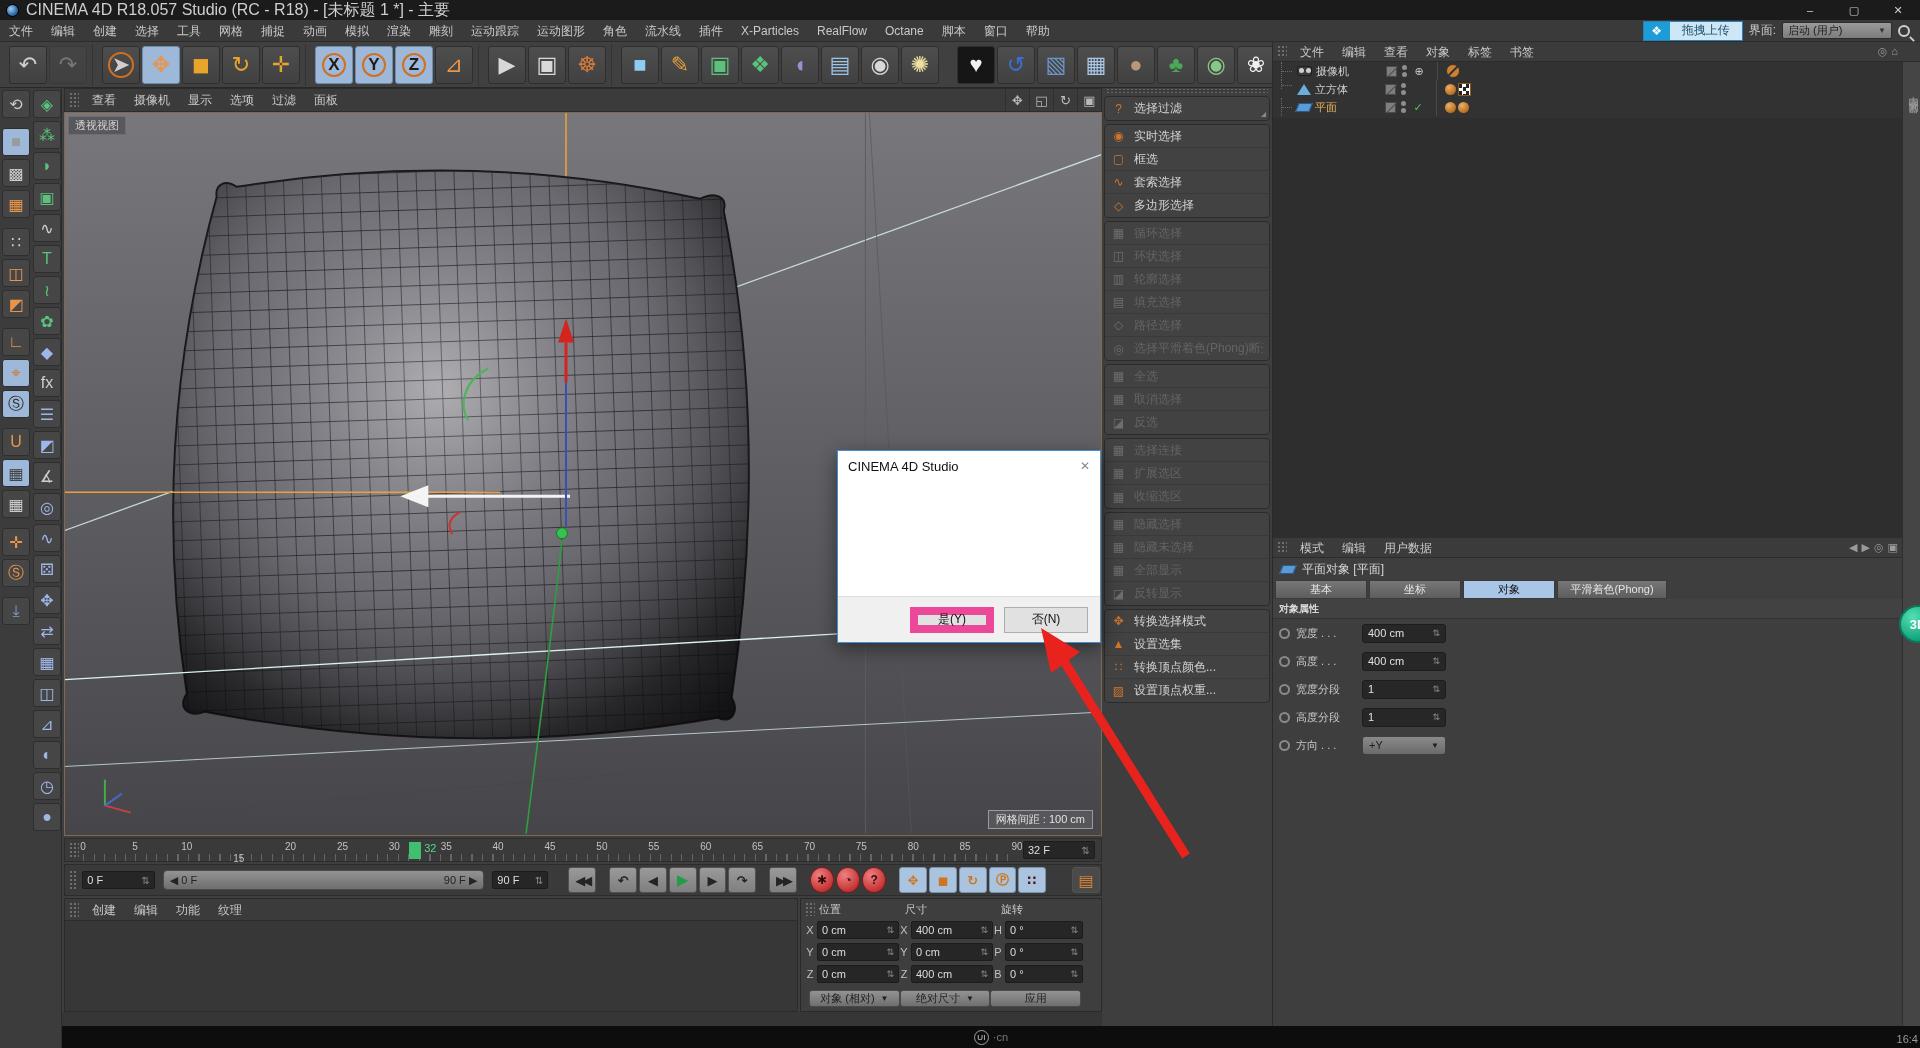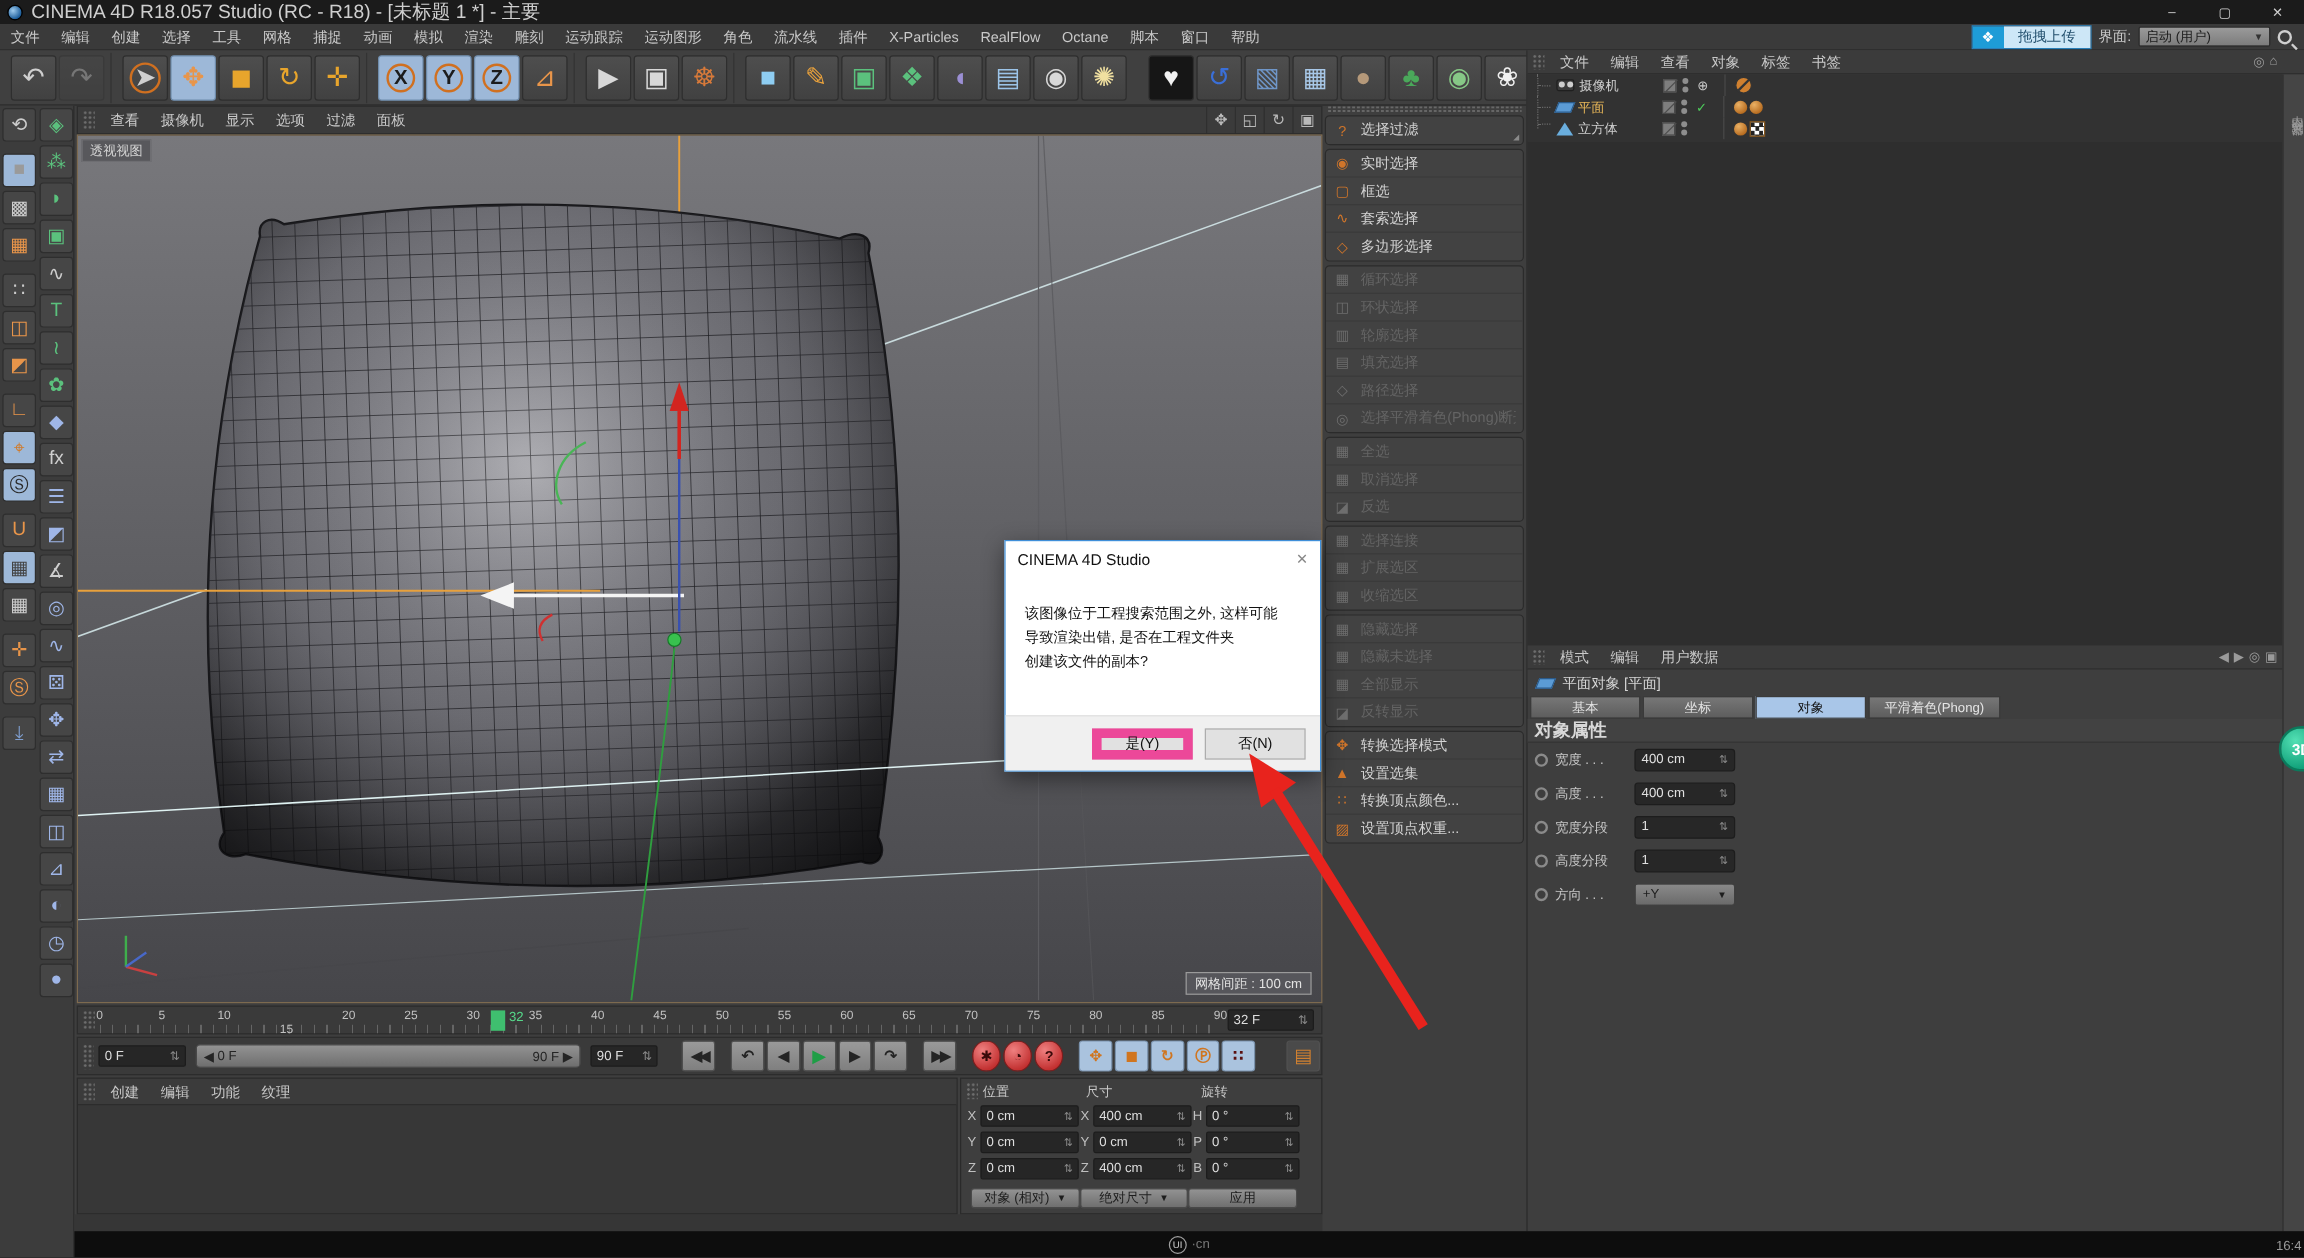--- a/index.html
+++ b/index.html
@@ -144,21 +144,21 @@
   .i-cam::before { content:""; position:absolute; left:1px; top:1px; width:5px; height:5px; border-radius:50%; background:#cfcfcf; }
   .i-cam::after { content:""; position:absolute; left:8px; top:1px; width:5px; height:5px; border-radius:50%; background:#cfcfcf; }
   .i-plane { width:14px; height:9px; background:#5b9bd5; border:1px solid #2a5a8a; transform:skewX(-22deg); }
   .i-tri { width:0; height:0; border-left:7px solid transparent; border-right:7px solid transparent; border-bottom:11px solid #6aaede; }
   
   #am-title { height:22px; display:flex; align-items:center; gap:7px; padding-left:8px; font-size:12px; color:#d6d6d6; background:#3e3e3e; }
   #am-tabs { display:flex; height:19px; padding-left:2px; gap:2px; }
   .am-tab { width:92px; background:linear-gradient(#777,#5d5d5d); border:1px solid #3a3a3a; color:#e4e4e4; display:flex; align-items:center; justify-content:center; font-size:11px; }
   .am-tab.wide { width:110px; }
   .am-tab.active { background:#a9c6e8; color:#111; }
-  #am-section { height:20px; display:flex; align-items:center; padding-left:6px; font-size:15px; font-weight:bold; color:#d8d8d8; border-bottom:1px solid #333; background:#424242; }
+  #am-section { height:20px; display:flex; align-items:center; padding-left:6px; font-size:10px; font-weight:bold; color:#d8d8d8; border-bottom:1px solid #333; background:#424242; }
   .am-row { height:28px; display:flex; align-items:center; padding-left:6px; font-size:11px; }
   .knob { width:11px; height:11px; border-radius:50%; border:2px solid #8a8a8a; margin-right:6px; flex:none; }
   .am-label { width:66px; color:#c8c8c8; }
   .am-field { width:84px; height:19px; background:#272727; border:1px solid #1d1d1d; border-radius:3px; color:#e0e0e0; display:flex; align-items:center; padding:0 5px; }
   .am-field .arr { margin-left:auto; color:#8a8a8a; font-size:9px; }
   .am-drop { width:84px; height:19px; background:linear-gradient(#8a8a8a,#6a6a6a); border:1px solid #3f3f3f; border-radius:3px; color:#1d1d1d; display:flex; align-items:center; padding:0 6px; }
   .am-drop .dd { margin-left:auto; font-size:8px; }
   #side-strip { position:absolute; right:0; top:20px; width:18px; bottom:0; background:#454545; border-left:1px solid #2e2e2e; }
   #side-strip .vtab { writing-mode:vertical-rl; font-size:10px; color:#9a9a9a; margin:26px 0 0 3px; letter-spacing:2px; }
   #badge-3d { position:absolute; left:1899px; top:605px; width:38px; height:38px; border-radius:50%; background:radial-gradient(circle at 35% 30%, #53e0b4, #0f9f78 75%); border:2px solid #0b7a5c; color:#fff; font-weight:bold; font-size:13px; display:flex; align-items:center; justify-content:center; z-index:5; }
@@ -872,49 +872,49 @@
         <span class="om-dots">
             <i></i>
             <i></i>
           </span>
         <span class="om-state">⊕</span>
         <span class="om-tags">
             <span class="tag-off"></span>
           </span>
       </div>
       <div class="om-row">
+        <span class="tree last"></span>
+        <span class="i-tri"></span>
+        <span class="om-name">立方体</span>
+        <span class="om-sq"></span>
+        <span class="om-dots">
+            <i></i>
+            <i></i>
+          </span>
+        <span class="om-state"></span>
+        <span class="om-tags">
+            <span class="tag-ball"></span>
+            <span class="tag-checker"></span>
+          </span>
+      </div>
+      <div class="om-row">
         <span class="tree"></span>
         <span class="i-plane"></span>
         <span class="om-name sel">平面</span>
         <span class="om-sq"></span>
         <span class="om-dots">
             <i></i>
             <i></i>
           </span>
         <span class="om-state check">✓</span>
         <span class="om-tags">
             <span class="tag-ball"></span>
             <span class="tag-ball"></span>
           </span>
       </div>
-      <div class="om-row">
-        <span class="tree last"></span>
-        <span class="i-tri"></span>
-        <span class="om-name">立方体</span>
-        <span class="om-sq"></span>
-        <span class="om-dots">
-            <i></i>
-            <i></i>
-          </span>
-        <span class="om-state"></span>
-        <span class="om-tags">
-            <span class="tag-ball"></span>
-            <span class="tag-checker"></span>
-          </span>
-      </div>
     </div>
     <div id="om-empty"></div>
 
     <div class="rp-menu">
       <span class="handle"></span>
       <div style="display:flex">
 
       <span class="menu-item">模式</span>
           <span class="menu-item">编辑</span>
           <span class="menu-item">用户数据</span>
@@ -984,25 +984,20 @@
     </div>
   </div>
 
   <div id="badge-3d">3D</div>
 
   <div id="dialog">
     <div class="d-title">
       <span>CINEMA 4D Studio</span>
       <span class="d-close">✕</span>
     </div>
-    <div class="d-body">
-      <div>该图像位于工程搜索范围之外, 这样可能</div>
-      <div>导致渲染出错, 是否在工程文件夹</div>
-      <div>创建该文件的副本?</div>
-    </div>
     <div class="d-foot">
       <span class="d-btn default">是(Y)</span>
       <span class="d-btn">否(N)</span>
     </div>
   </div>
   <svg id="red-arrow" width="200" height="250" viewBox="0 0 200 250">
     <polygon points="23,12 62,36 33,57" fill="#e8231d"></polygon>
     <line x1="44" y1="42" x2="168" y2="240" stroke="#e8231d" stroke-width="9"></line>
   </svg>
 

